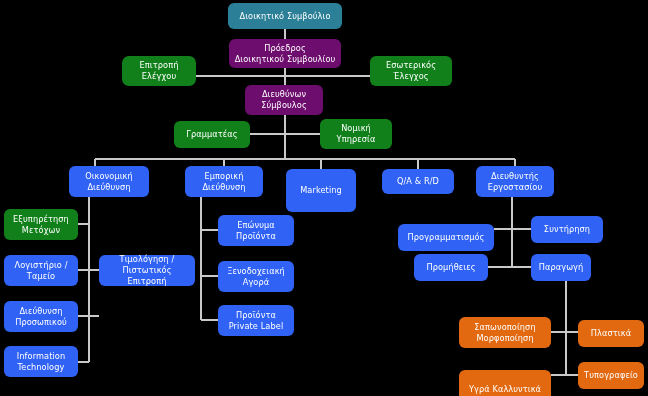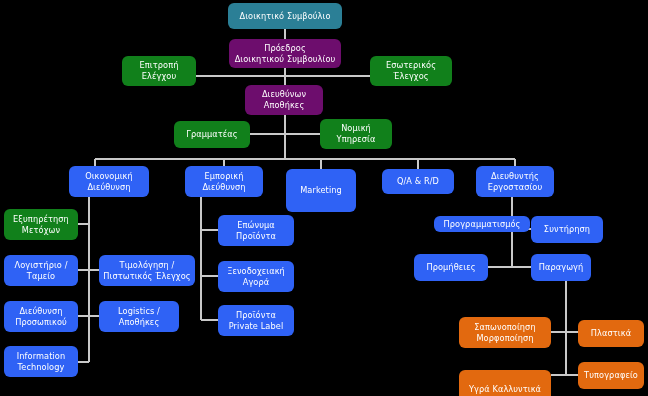--- a/index.html
+++ b/index.html
@@ -66,56 +66,54 @@
     <div class="line hl" style="top: 319.2px; left: 201px; width: 17px; background: rgb(201, 201, 201);"></div>
     <div class="line vl" style="left: 511.2px; top: 197px; height: 70px; background: rgb(201, 201, 201);"></div>
     <div class="line hl" style="top: 228.2px; left: 494px; width: 37px; background: rgb(201, 201, 201);"></div>
     <div class="line hl" style="top: 266.2px; left: 488px; width: 43px; background: rgb(201, 201, 201);"></div>
     <div class="line vl" style="left: 565.2px; top: 281px; height: 94px; background: rgb(201, 201, 201);"></div>
     <div class="line hl" style="top: 331.2px; left: 551px; width: 27px; background: rgb(201, 201, 201);"></div>
     <div class="line hl" style="top: 374.2px; left: 551px; width: 27px; background: rgb(201, 201, 201);"></div>
     <div class="node teal" style="left: 228px; top: 3px; width: 114px; height: 26px;">Διοικητικό Συμβούλιο</div>
     <div class="node purple" style="left: 229px; top: 39px; width: 112px; height: 29px;">Πρόεδρος
 Διοικητικού Συμβουλίου</div>
-    <div class="node green" style="left: 122px; top: 56px; width: 74px; height: 30px;">Επιτροπή
+    <div class="node green" style="left: 122px; top: 56px; width: 74px; height: 30px; border-radius: 7px;">Επιτροπή
 Ελέγχου</div>
     <div class="node green" style="left: 370px; top: 56px; width: 82px; height: 30px;">Εσωτερικός
 Έλεγχος</div>
     <div class="node purple" style="left: 245px; top: 85px; width: 78px; height: 30px;">Διευθύνων
-Αποθήκες</div>
+Σύμβουλος</div>
     <div class="node green" style="left: 174px; top: 121px; width: 76px; height: 27px;">Γραμματέας</div>
     <div class="node green" style="left: 320px; top: 119px; width: 72px; height: 30px;">Νομική
 Υπηρεσία</div>
     <div class="node blue" style="left: 69px; top: 166px; width: 80px; height: 31px;">Οικονομική
 Διεύθυνση</div>
     <div class="node blue" style="left: 185px; top: 166px; width: 78px; height: 31px;">Εμπορική
 Διεύθυνση</div>
     <div class="node blue" style="left: 286px; top: 169px; width: 70px; height: 43px;">Marketing</div>
     <div class="node blue" style="left: 382px; top: 169px; width: 72px; height: 25px;">Q/A &amp; R/D</div>
     <div class="node blue" style="left: 476px; top: 166px; width: 78px; height: 31px;">Διευθυντής
 Εργοστασίου</div>
     <div class="node green" style="left: 4px; top: 209px; width: 74px; height: 31px;">Εξυπηρέτηση
 Μετόχων</div>
     <div class="node blue" style="left: 4px; top: 255px; width: 74px; height: 31px;">Λογιστήριο /
 Ταμείο</div>
     <div class="node blue" style="left: 4px; top: 301px; width: 74px; height: 31px;">Διεύθυνση
 Προσωπικού</div>
     <div class="node blue" style="left: 4px; top: 346px; width: 74px; height: 31px;">Information
 Technology</div>
     <div class="node blue" style="left: 99px; top: 255px; width: 96px; height: 31px;">Τιμολόγηση /
-Πιστωτικός Έλεγχος</div>
-    <div class="node blue" style="left: 99px; top: 301px; width: 80px; height: 31px;">Logistics /
-Αποθήκες</div>
+Πιστωτικός Επιτροπή</div>
     <div class="node blue" style="left: 218px; top: 215px; width: 76px; height: 31px;">Επώνυμα
 Προϊόντα</div>
     <div class="node blue" style="left: 218px; top: 261px; width: 76px; height: 31px;">Ξενοδοχειακή
 Αγορά</div>
     <div class="node blue" style="left: 218px; top: 305px; width: 76px; height: 31px;">Προϊόντα
 Private Label</div>
-    <div class="node blue" style="left: 398px; top: 216px; width: 96px; height: 16px; margin-left: 36px;">Προγραμματισμός</div>
+    <div class="node blue" style="left: 398px; top: 224px; width: 96px; height: 27px;">Προγραμματισμός</div>
     <div class="node blue" style="left: 414px; top: 254px; width: 74px; height: 27px;">Προμήθειες</div>
     <div class="node blue" style="left: 531px; top: 216px; width: 72px; height: 27px;">Συντήρηση</div>
     <div class="node blue" style="left: 531px; top: 254px; width: 60px; height: 27px;">Παραγωγή</div>
     <div class="node orange" style="left: 459px; top: 317px; width: 92px; height: 31px;">Σαπωνοποίηση
 Μορφοποίηση</div>
     <div class="node orange" style="left: 578px; top: 320px; width: 66px; height: 27px;">Πλαστικά</div>
     <div class="node orange" style="left: 459px; top: 370px; width: 92px; height: 38px; text-align: center;">Υγρά Καλλυντικά</div>
     <div class="node orange" style="left: 578px; top: 362px; width: 66px; height: 27px;">Τυπογραφείο</div>
   </div>
 

